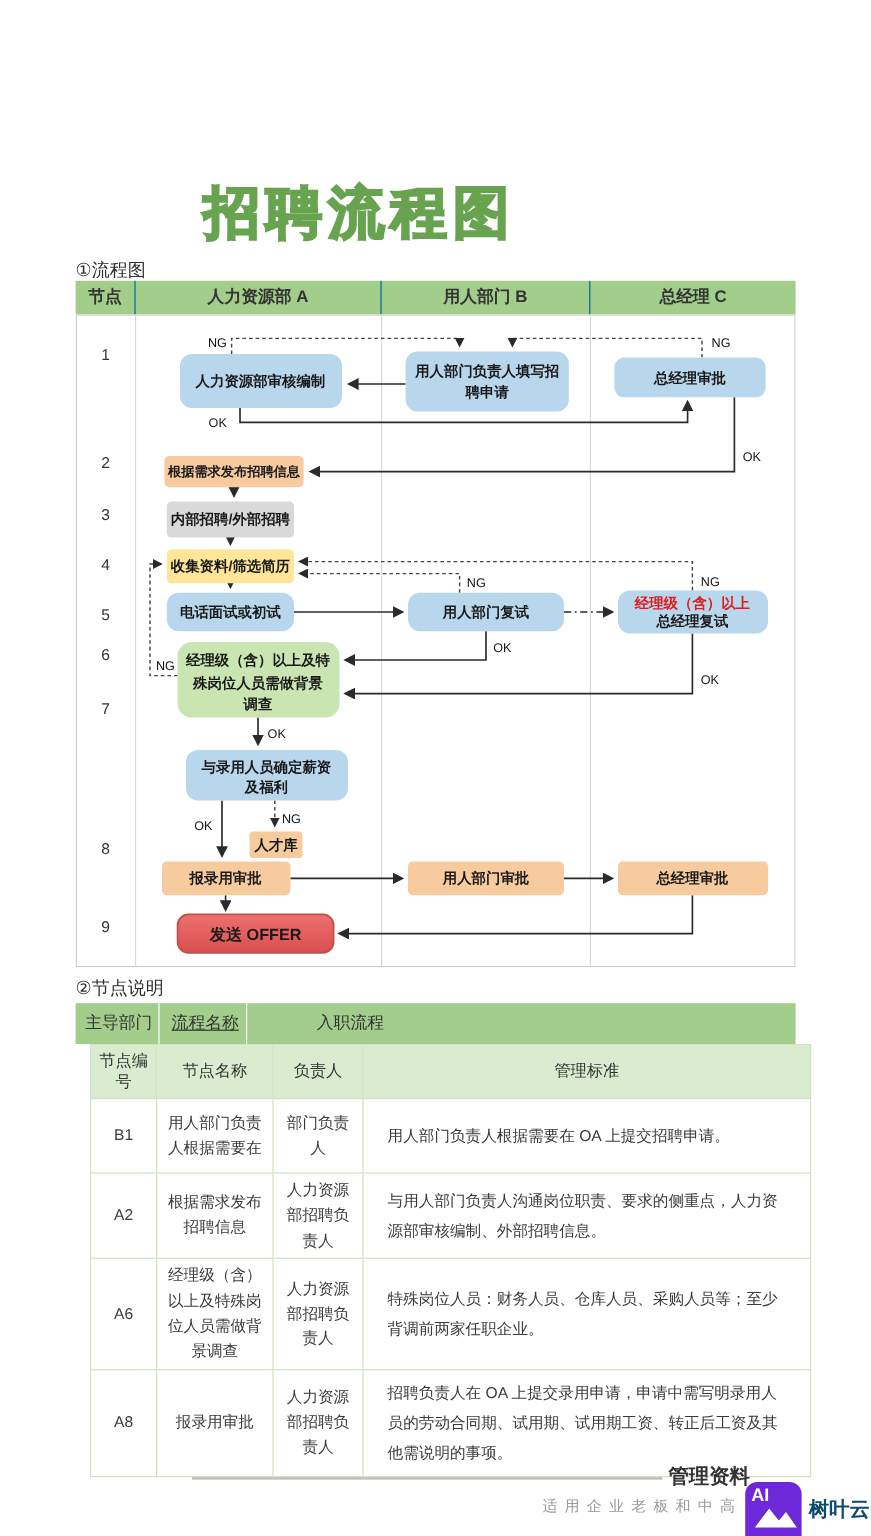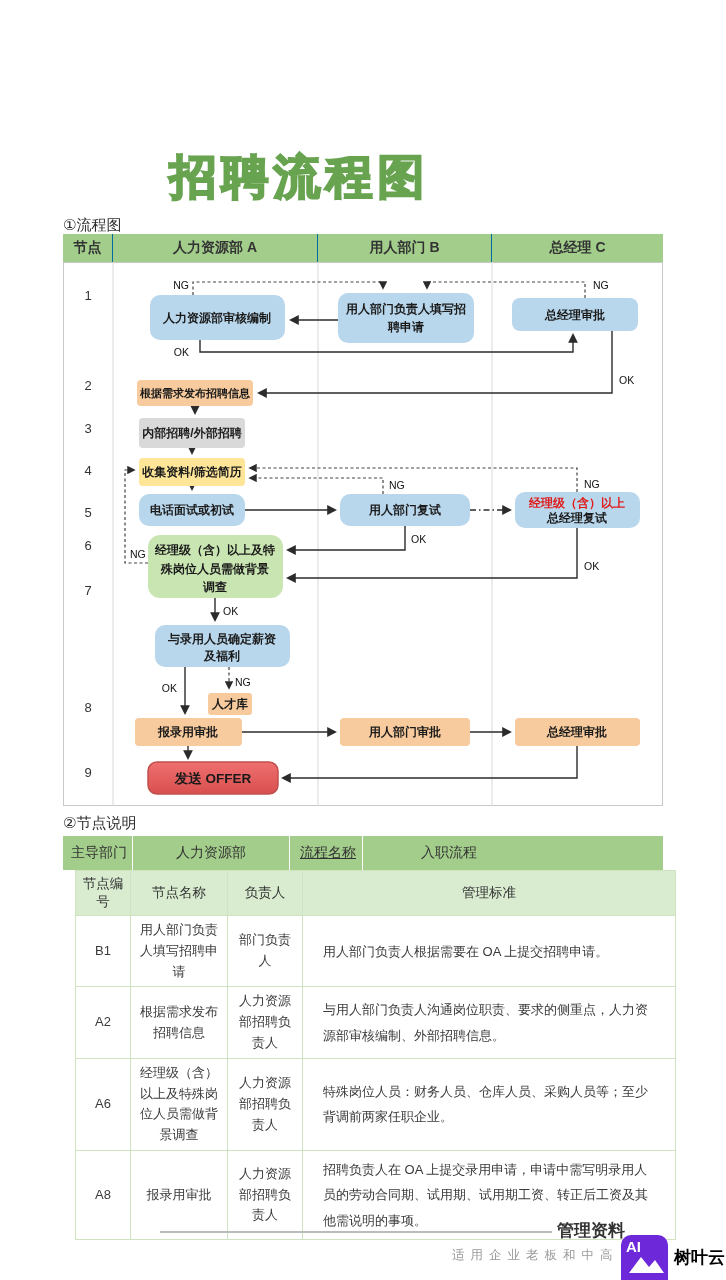--- a/index.html
+++ b/index.html
@@ -59,21 +59,21 @@
   #desc-table tr.r-a6 td{height:78px;}
   #desc-table tr.r-a8 td{height:78px;}
   
   #footer-line{left:160px;top:1231px;width:392px;height:2px;background:#bbbbbb;}
   #footer-doc{left:557px;top:1219px;font-size:17px;font-weight:bold;color:#333;}
   #footer-aud{left:452px;top:1247px;font-size:12.5px;color:#9a9a9a;letter-spacing:6px;white-space:nowrap;}
   #footer-badge{
     left:621px;top:1235px;width:47px;height:61px;background:#6d28d9;border-radius:10px;
   }
   #footer-badge .ai{position:absolute;left:5px;top:3px;color:#fff;font-size:15px;font-weight:900;}
-  #footer-brand{left:674px;top:1246px;font-size:17px;font-weight:bold;color:#000000;}
+  #footer-brand{left:674px;top:1246px;font-size:17px;font-weight:bold;color:#0c4a6e;}
   
   svg text{font-family:"Liberation Sans","DejaVu Sans",sans-serif;}
   .boxtxt{font-size:12px;font-weight:bold;fill:#1a1a1a;text-anchor:middle;}
   .boxtxt-red{font-size:12px;font-weight:bold;fill:#e01b1b;text-anchor:middle;}
   .lbl{font-size:10.5px;fill:#111;}
   .rownum{font-size:13px;fill:#333;text-anchor:middle;}
 </style>
 </head>
 <body>
 
@@ -219,42 +219,41 @@
     <rect x="85" y="500" width="130" height="32" rx="9" fill="url(#redgrad)" stroke="#c0504d" stroke-width="1.5"></rect>
     <text class="boxtxt" x="150" y="521" style="font-size:13.5px;">发送 OFFER</text>
   </g>
 </svg>
 </div>
 
 <div class="section-label abs" style="top:814px;">②节点说明</div>
 
 <div id="desc-header1" class="abs">
   <div class="hcell" style="width:70px;padding-left:8px;">主导部门</div>
-  <div class="hcell" style="width:157px;justify-content:center;">人力资源部</div>
   <div class="hcell" style="width:73px;padding-left:10px;text-decoration:underline;">流程名称</div>
   <div class="hcell" style="width:300px;padding-left:58px;">入职流程</div>
 </div>
 
 <table id="desc-table" class="abs">
   <colgroup>
       <col style="width:55px">
       <col style="width:97px">
       <col style="width:75px">
       <col style="width:373px">
     </colgroup>
   <tbody>
       <tr>
     <th>节点编号</th>
     <th>节点名称</th>
     <th>负责人</th>
     <th>管理标准</th>
   </tr>
   <tr class="r-b1">
     <td>B1</td>
-    <td>用人部门负责人填写招聘申请</td>
+    <td>用人部门负责人根据需要在</td>
     <td>部门负责人</td>
     <td class="std">用人部门负责人根据需要在 OA 上提交招聘申请。</td>
   </tr>
   <tr class="r-a2">
     <td>A2</td>
     <td>根据需求发布招聘信息</td>
     <td>人力资源部招聘负责人</td>
     <td class="std">与用人部门负责人沟通岗位职责、要求的侧重点，人力资源部审核编制、外部招聘信息。</td>
   </tr>
   <tr class="r-a6">

